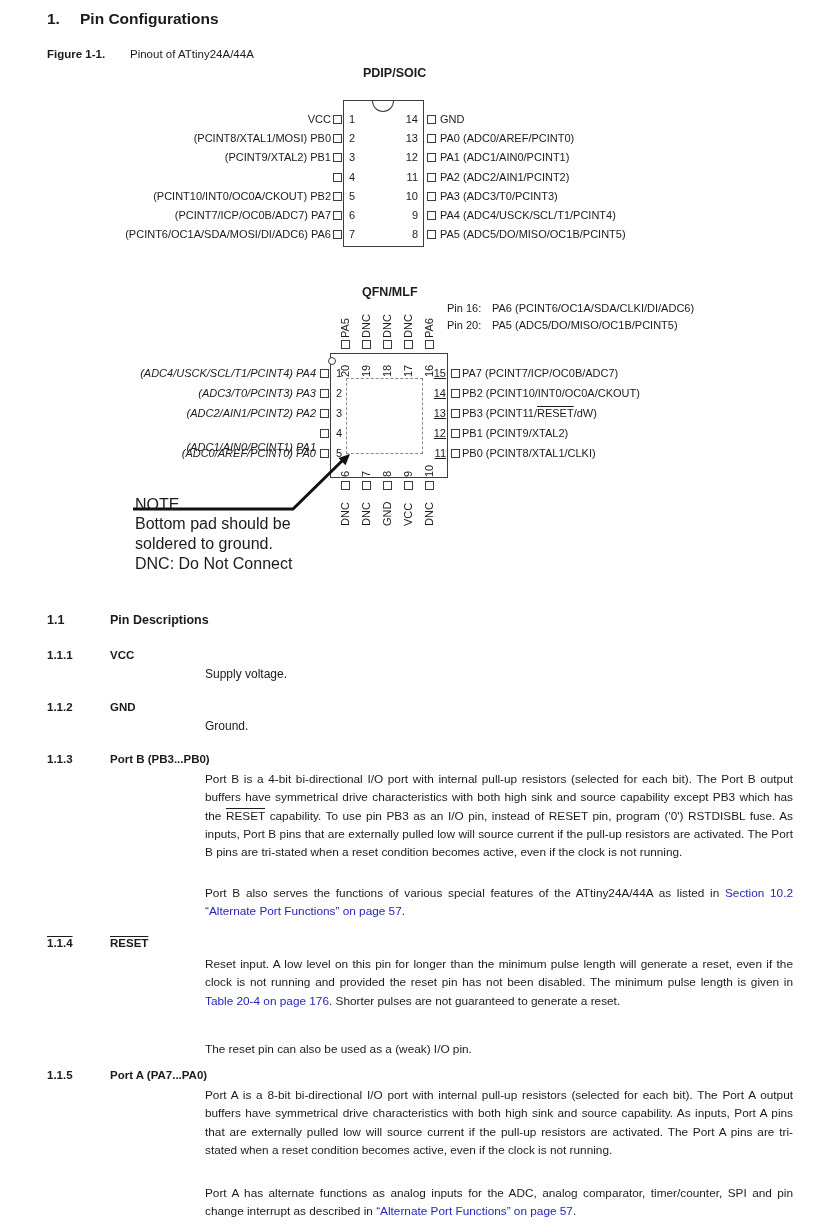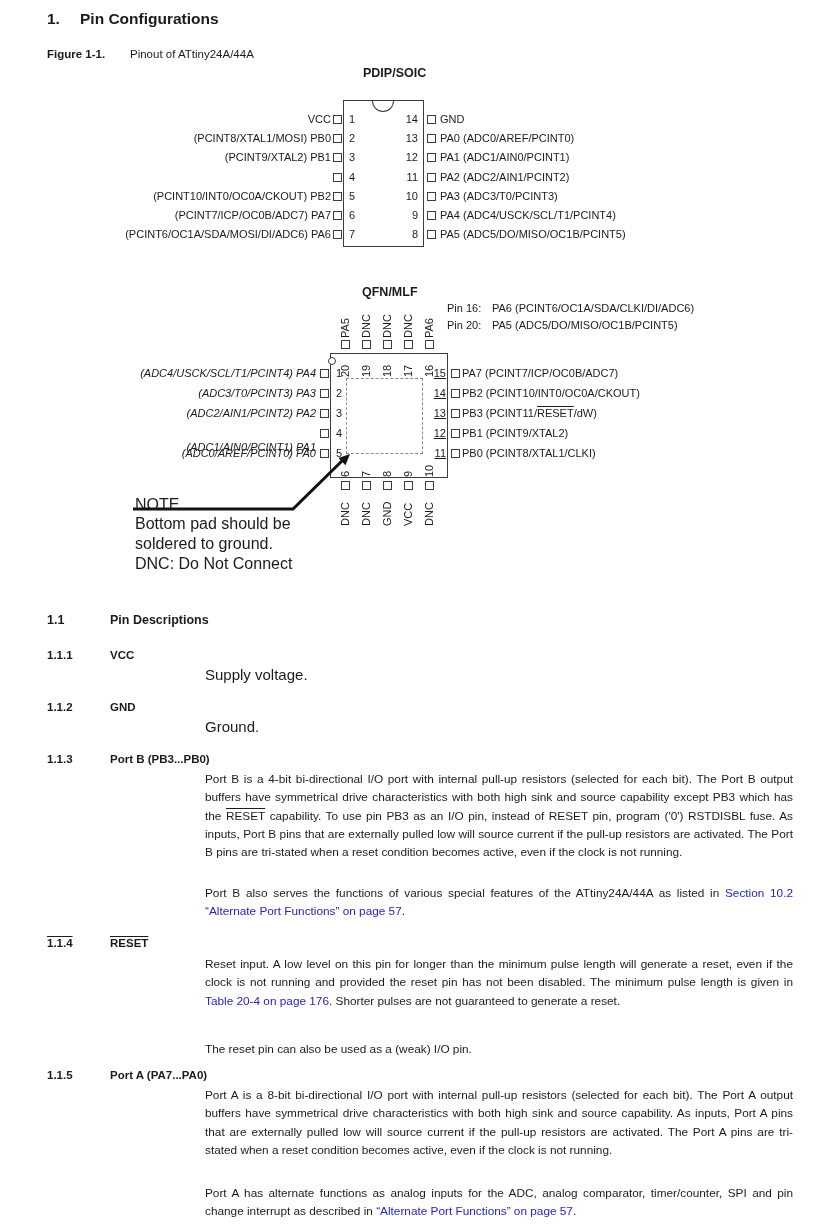--- a/index.html
+++ b/index.html
@@ -21,21 +21,21 @@
   .pad-dashed { position:absolute; border:1.5px dashed #8a8a8a; box-sizing:border-box; }
   .pin1dot { position:absolute; width:8px; height:8px; border:1.5px solid #3c3c3c; border-radius:50%; background:#fff; box-sizing:border-box; }
   .pdip-row { position:absolute; left:0; width:829px; height:14px; }
   .pl { position:absolute; left:0; width:331px; text-align:right; }
   .pr-num { position:absolute; left:385px; width:33px; text-align:right; }
   .ql { position:absolute; left:0; width:316px; text-align:right;font-style:italic; }
   .qr-num { position:absolute; left:426px; width:20px; text-align:right;text-decoration:underline; }
   .vtext { position:absolute; writing-mode:vertical-rl; transform:rotate(180deg);
            font-size:11px; line-height:14px; white-space:nowrap; width:14px; }
   .para { position:absolute; left:205px; width:588px; font-size:11.8px; line-height:18.3px; text-align:justify; }
-  .body-sm { position:absolute; left:205px; font-size:15px; line-height:15px; white-space:nowrap; }
+  .body-sm { position:absolute; left:205px; font-size:12px; line-height:15px; white-space:nowrap; }
   .link { color:#2626bb; cursor:pointer; }
   .note-txt { font-size:16px; line-height:20px; white-space:nowrap;text-align:center; }
 </style>
 </head>
 <body>
 
 <div class="page">
 
   <span class="abs h1" style="left:47px; top:9px">1.</span>
   <span class="abs h1" style="left:80px; top:9px">Pin Configurations</span>

